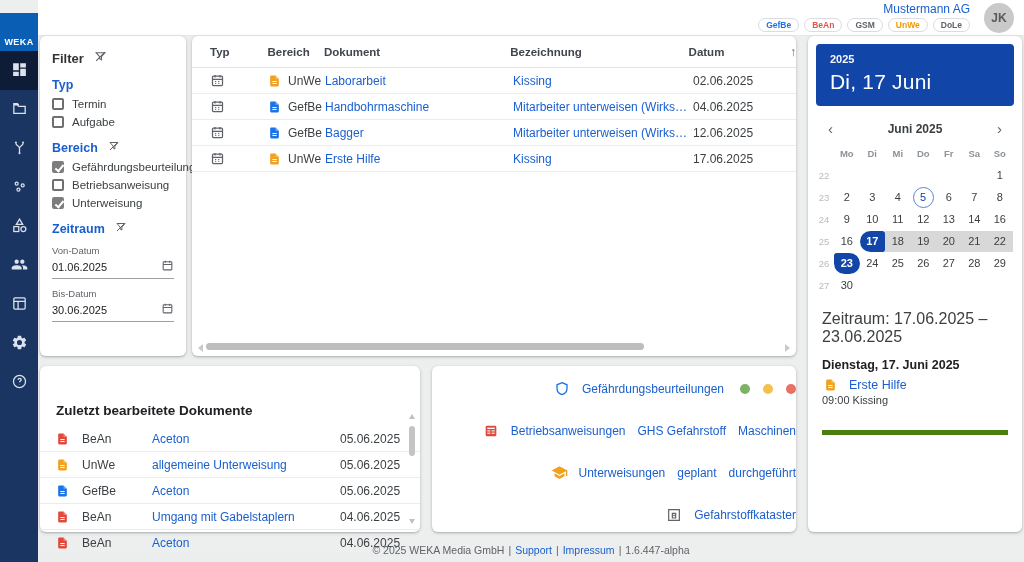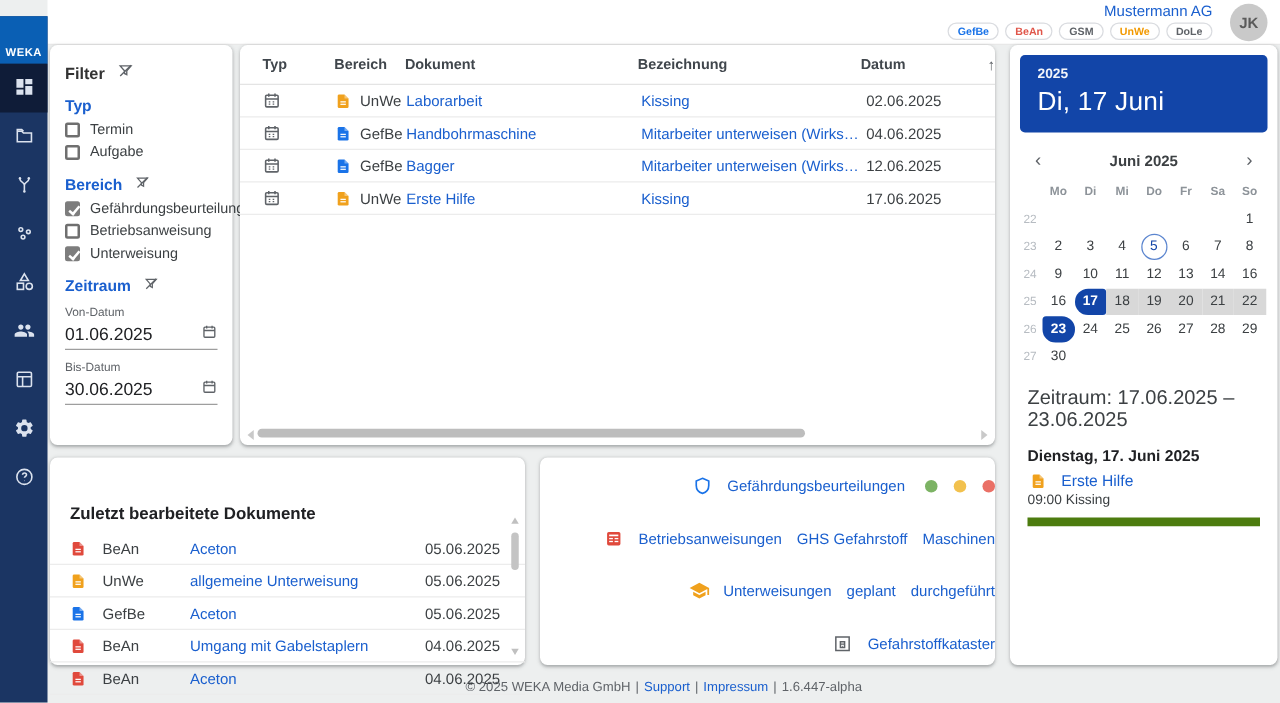--- a/index.html
+++ b/index.html
@@ -28,21 +28,21 @@
   #filter-card { left:40px; top:36px; width:146px; height:320px; padding:14px 12px; }
   .filter-title-row { display:flex; align-items:center; gap:10px; margin-bottom:12px; }
   .filter-title { font-weight:bold; font-size:13px; color:#333; }
   .sec-head { display:flex; align-items:center; gap:10px; margin:12px 0 4px; }
   .sec-label { color:#1a5fce; font-weight:bold; font-size:12.5px; }
   .checkrow { display:flex; align-items:center; gap:8px; margin:6px 0; font-size:11.5px; color:#3c4043; cursor:pointer; white-space:nowrap; }
   .cbox { width:12px; height:12px; min-width:12px; border:2px solid #6f6f6f; border-radius:2px; background:#fff; position:relative; }
   .cbox.checked { background:#7d7d7d; border-color:#7d7d7d; }
   .cbox.checked::after { content:""; position:absolute; left:3px; top:0px; width:3px; height:7px; border:solid #fff; border-width:0 2px 2px 0; transform:rotate(40deg); }
   .date-label { font-size:9.5px; color:#5f6368; margin-top:9px; }
-  .date-field { display:flex; justify-content:space-between; align-items:center; border-bottom:1px solid #9e9e9e; padding:3px 0 4px; font-size:14px; color:#202124; }
+  .date-field { display:flex; justify-content:space-between; align-items:center; border-bottom:1px solid #9e9e9e; padding:3px 0 4px; font-size:11px; color:#202124; }
 
   
   #table-card { left:192px; top:36px; width:604px; height:320px; }
   .thead { display:flex; align-items:center; height:32px; border-bottom:1px solid #e4e4e4; font-size:11.5px; font-weight:bold; color:#40464c; }
   .trow { display:flex; align-items:center; height:26px; border-bottom:1px solid #ececec; font-size:12px; }
   .c-typ { margin-left:18px; width:58px; }
   .c-bereich { width:57px; }
   .c-dok { width:188px; }
   .c-bez { width:180px; }
   .c-datum { width:62px; }
@@ -67,21 +67,21 @@
   .cal-grid { padding:0 24px 0 6px; }
   .cal-row { display:grid; grid-template-columns:20px repeat(7, 25.5px); align-items:center; height:22px; }
   .cal-wn { color:#b7bcc2; font-size:9.5px; text-align:center; }
   .cal-dh { color:#8d9399; font-size:9.5px; text-align:center; font-weight:bold; }
   .cal-day { font-size:11px; color:#3c4043; height:21px; width:25.5px; display:flex; align-items:center; justify-content:center; cursor:pointer; }
   .cal-day.today { border:1px solid #5b85cf; border-radius:50%; width:21px; height:21px; margin-left:2px; color:#1245a8; }
   .cal-day.start { background:#1245a8; color:#fff; border-radius:11px 3px 3px 11px; font-weight:bold; }
   .cal-day.end { background:#1245a8; color:#fff; border-radius:3px 11px 11px 11px; font-weight:bold; }
   .cal-day.range { background:#d8d8d8; }
   .cal-zeitraum { margin:14px 14px 0; font-size:16px; color:#3c4043; }
-  .cal-detail { margin:12px 14px 0; border-bottom:7px solid #4d7c0f; padding-bottom:8px; }
+  .cal-detail { margin:12px 14px 0; border-bottom:5px solid #4d7c0f; padding-bottom:24px; }
   .cal-detail-title { font-weight:bold; font-size:12.5px; color:#202124; }
   .cal-event { display:flex; align-items:center; gap:12px; margin:6px 0 2px 2px; font-size:12.5px; }
   .cal-event-time { font-size:11px; color:#3c4043; }
 
   
   #recent-card { left:40px; top:366px; width:380px; height:166px; }
   .card-title { font-weight:bold; font-size:13.5px; color:#202124; padding:13px 16px 8px;margin-top:24px; }
   .rrow { display:flex; align-items:center; height:26px; border-bottom:1px solid #ececec; font-size:12px; }
   .rrow:last-child { border-bottom:none; }
   .r-icon { margin-left:16px; width:26px; display:flex; align-items:center; }

